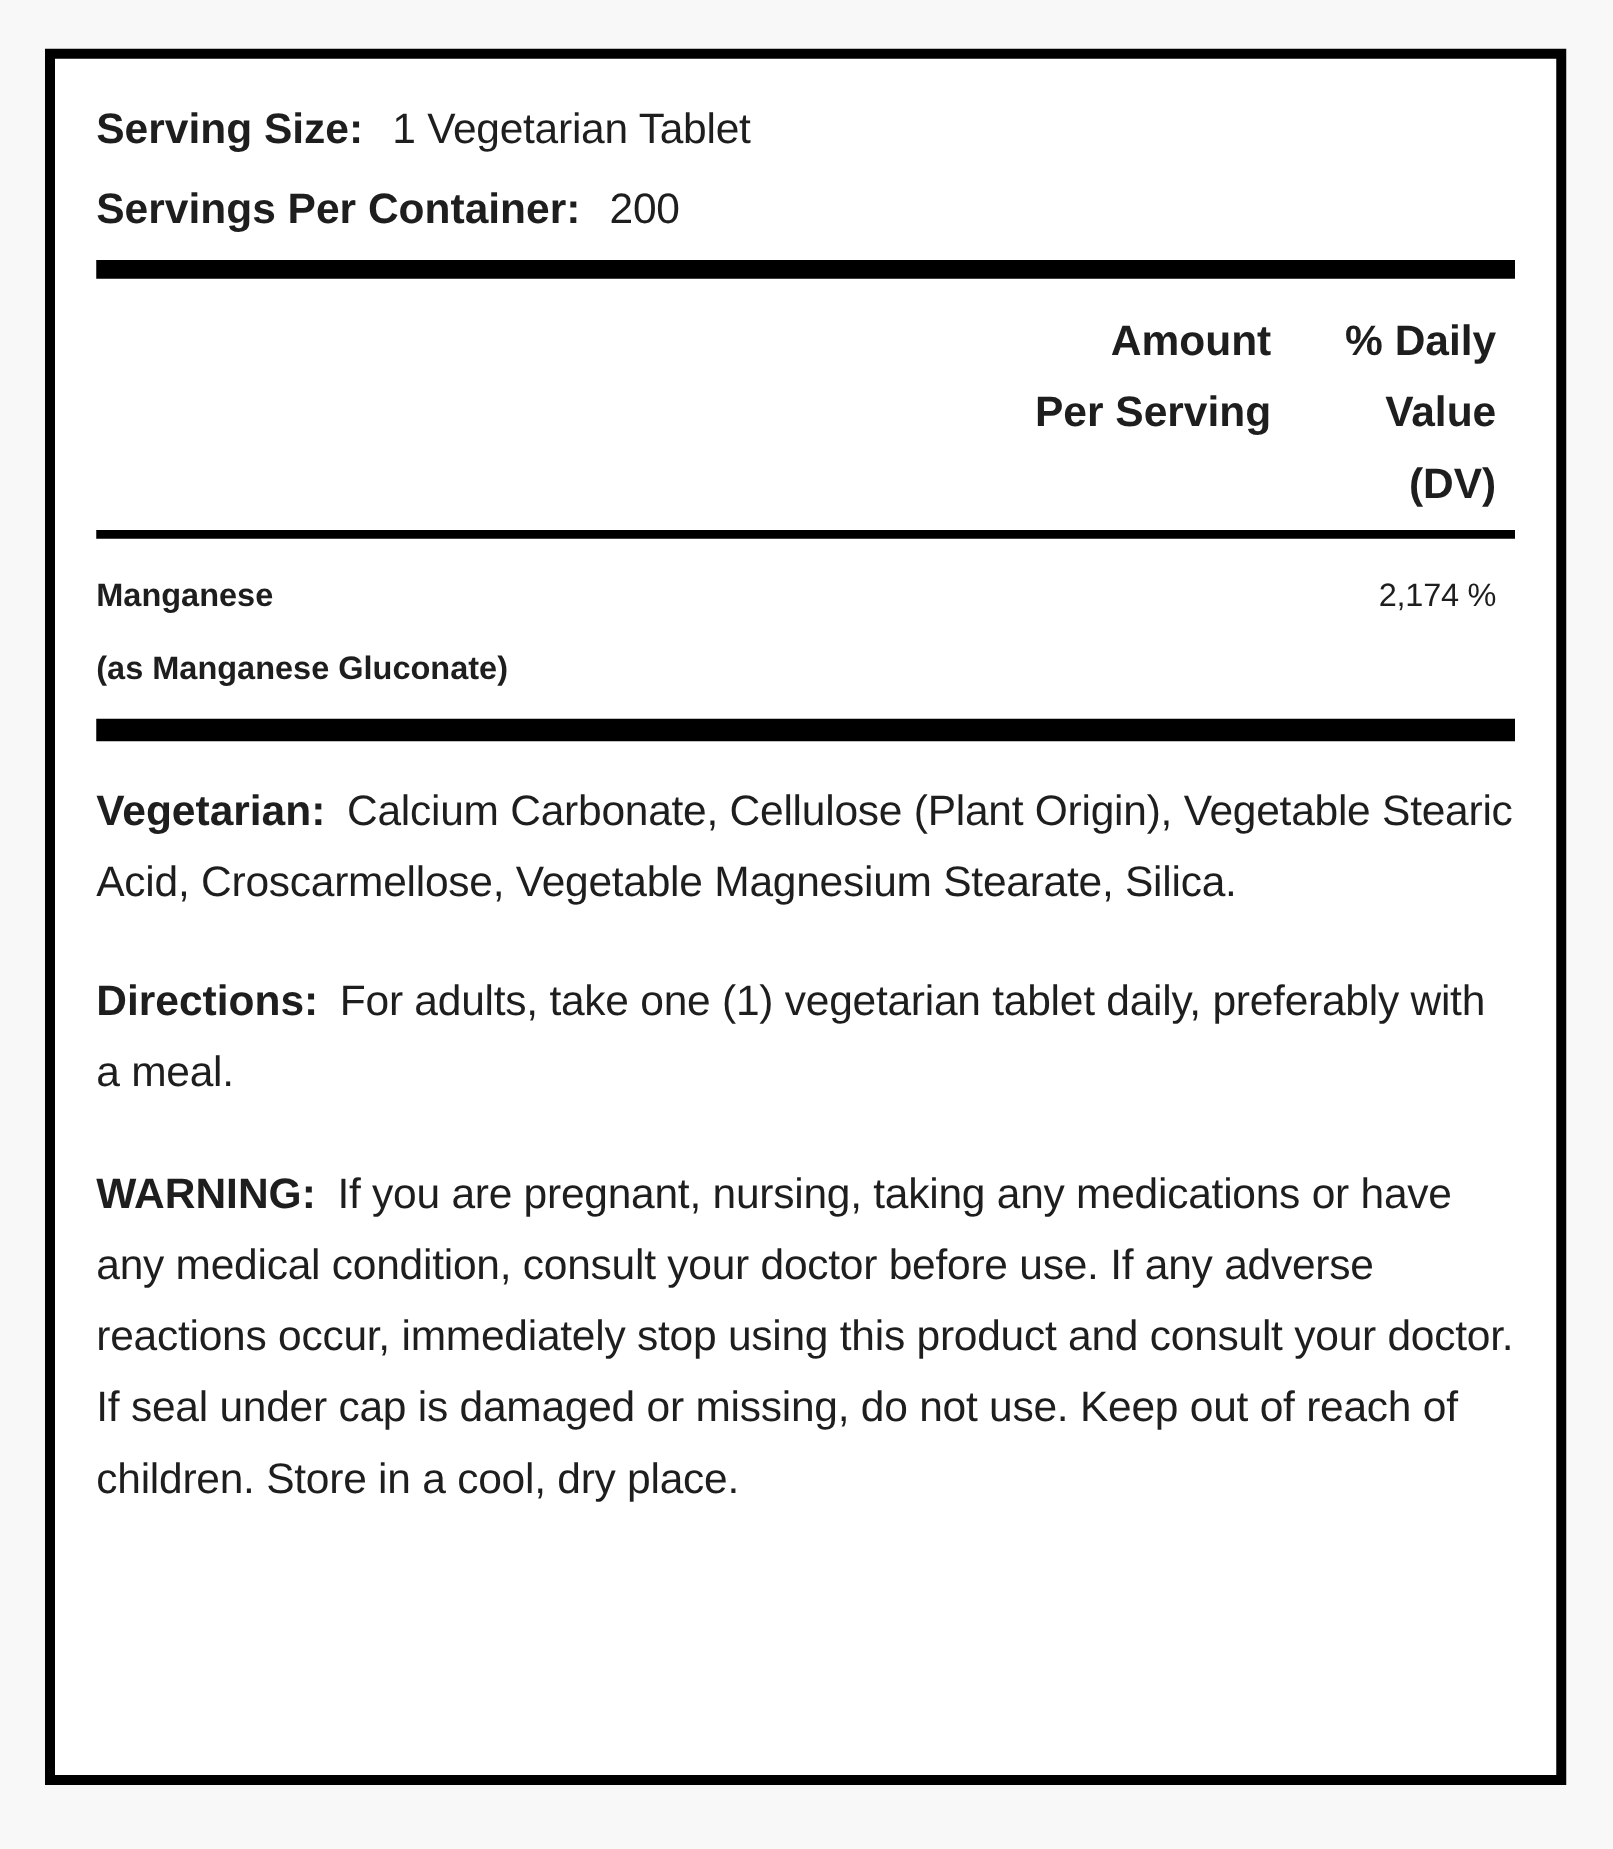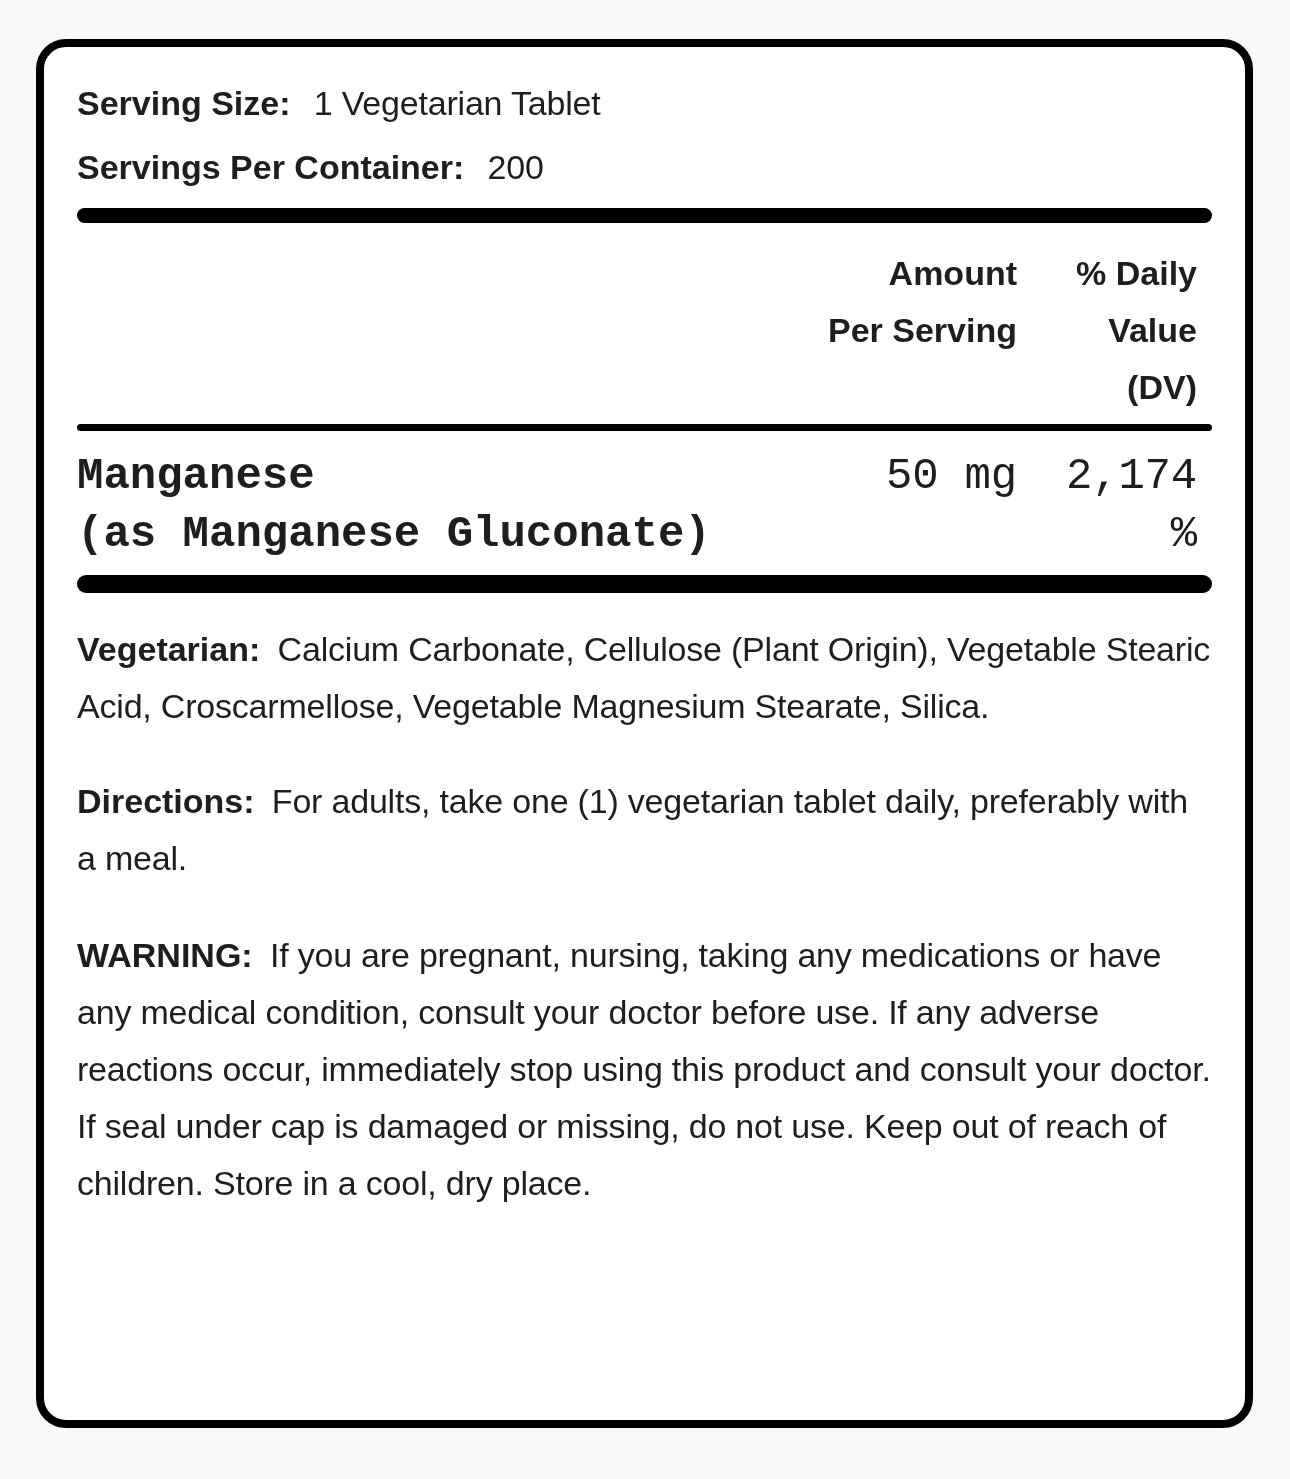--- a/index.html
+++ b/index.html
@@ -1,15 +1,15 @@
 <!DOCTYPE html>
 <html><head>
 <meta charset="utf-8">
 <style>
-  * { margin: 0; padding: 0; box-sizing: border-box; border-radius: 30px; }
+  * { margin: 0; padding: 0; box-sizing: border-box; }
   html, body {
     background: #f8f8f8;
     font-family: "Liberation Sans", sans-serif;
     color: #1e1e1e;
   }
   body {
     width: 1290px;
     min-height: 1479px;
     padding: 39px 37px 51px 36px;
   }
@@ -48,23 +48,22 @@
     white-space: pre-line;
     text-align: right;
   }
   .col-amount { width: 215px; }
   .col-dv { width: 195px; padding-right: 15px; }
 
   .facts-row {
     display: flex;
     align-items: flex-start;
     margin-top: 16px;
-    font-size: 44px;
+    font-size: 26px;
     line-height: 58px;
-    font-family: Liberation Mono, monospace;
   }
   .facts-row .col-name {
     flex: 1;
     font-weight: bold;
     text-align: left;
     white-space: pre-line;
   }
   .facts-row .col-amount, .facts-row .col-dv {
     letter-spacing: -0.2px;
   }
@@ -104,21 +103,20 @@
     <div class="col col-dv">% Daily
 Value
 (DV)</div>
   </div>
 
   <div class="bar rule-medium"></div>
 
   <div class="facts-row">
     <div class="col col-name">Manganese
 (as Manganese Gluconate)</div>
-    <div class="col col-amount">50 mg</div>
     <div class="col col-dv">2,174 %</div>
   </div>
 
   <div class="bar bar-thicker"></div>
 
   <div class="section section-ingredients">
     <span class="heading">Vegetarian:</span> <span>Calcium Carbonate, Cellulose (Plant Origin), Vegetable Stearic Acid, Croscarmellose, Vegetable Magnesium Stearate, Silica.</span>
   </div>
 
   <div class="section section-directions">

